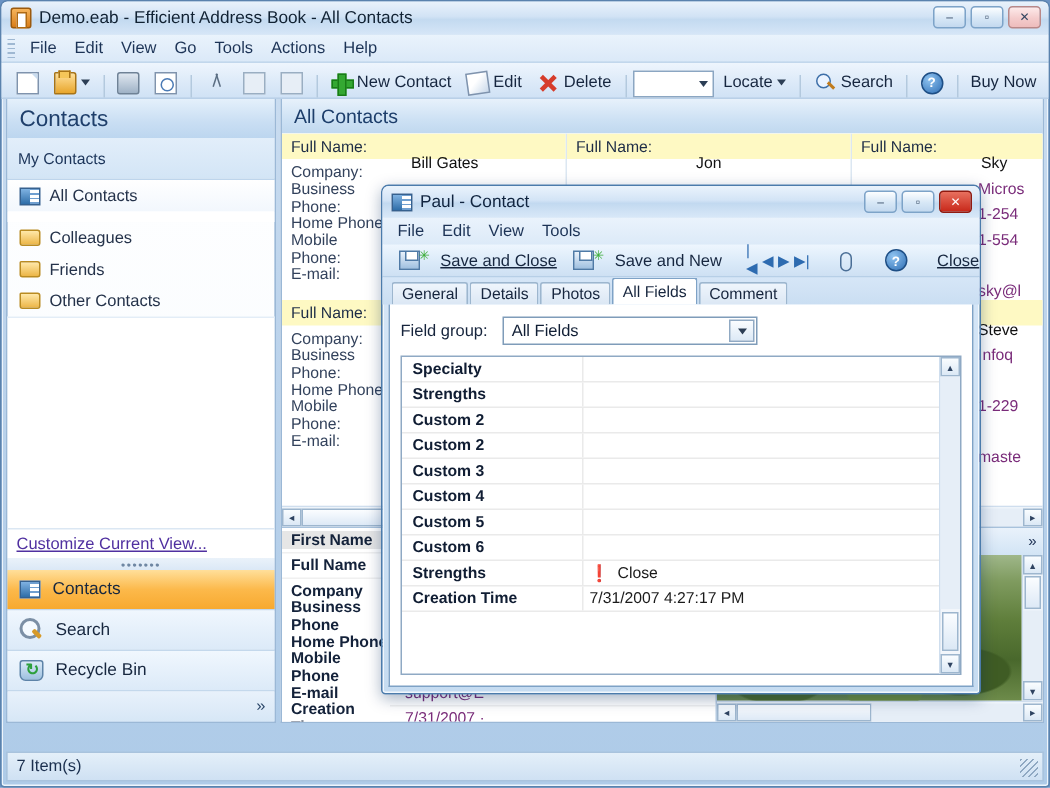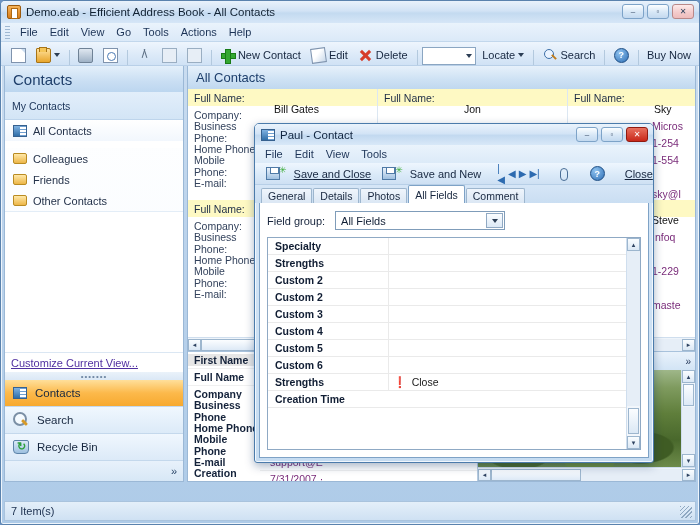--- a/index.html
+++ b/index.html
@@ -640,20 +640,21 @@
           </div>
         <div class="f-row">
             <span class="fl">Strengths</span>
             <span class="fv">
               <span class="bang">❗</span>
               <span>Close</span>
             </span>
           </div>
         <div class="f-row">
             <span class="fl">Creation Time</span>
+            <span class="fv">7/31/2007 4:27:17 PM</span>
           </div>
       </div>
       <div id="fields-vs">
         <span class="vs-arrow">▴</span>
         <span class="vs-track"></span>
         <span class="vs-thumb"></span>
         <span class="vs-arrow">▾</span>
       </div>
     </div>
   </div>

